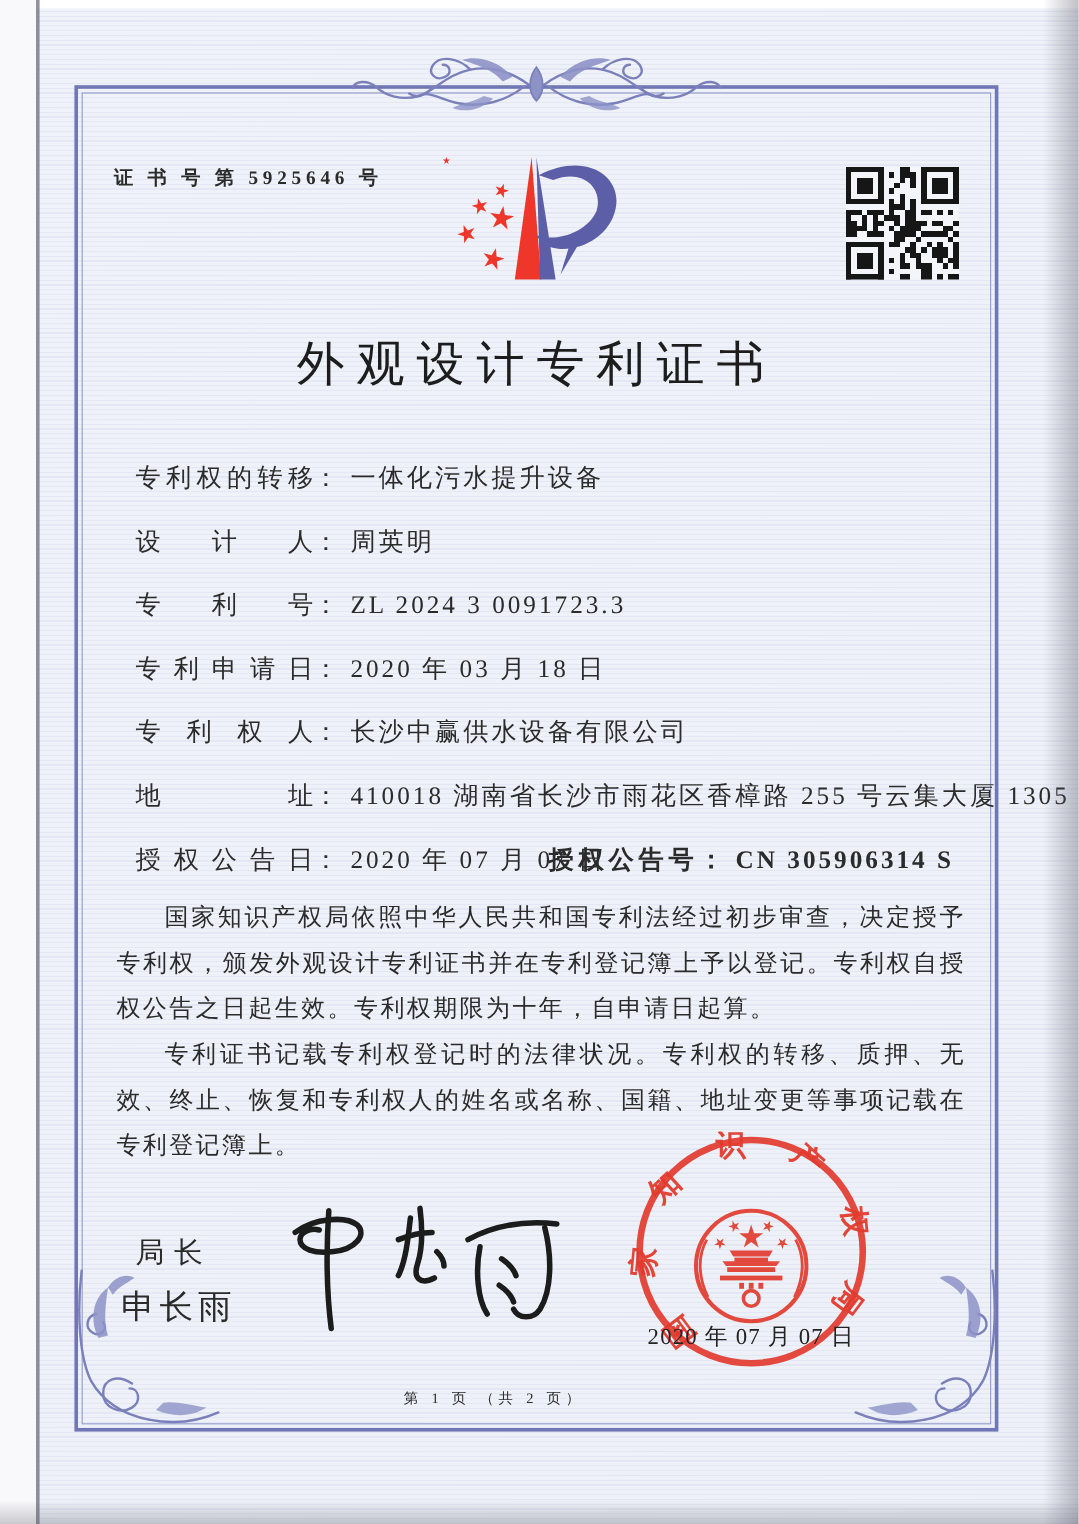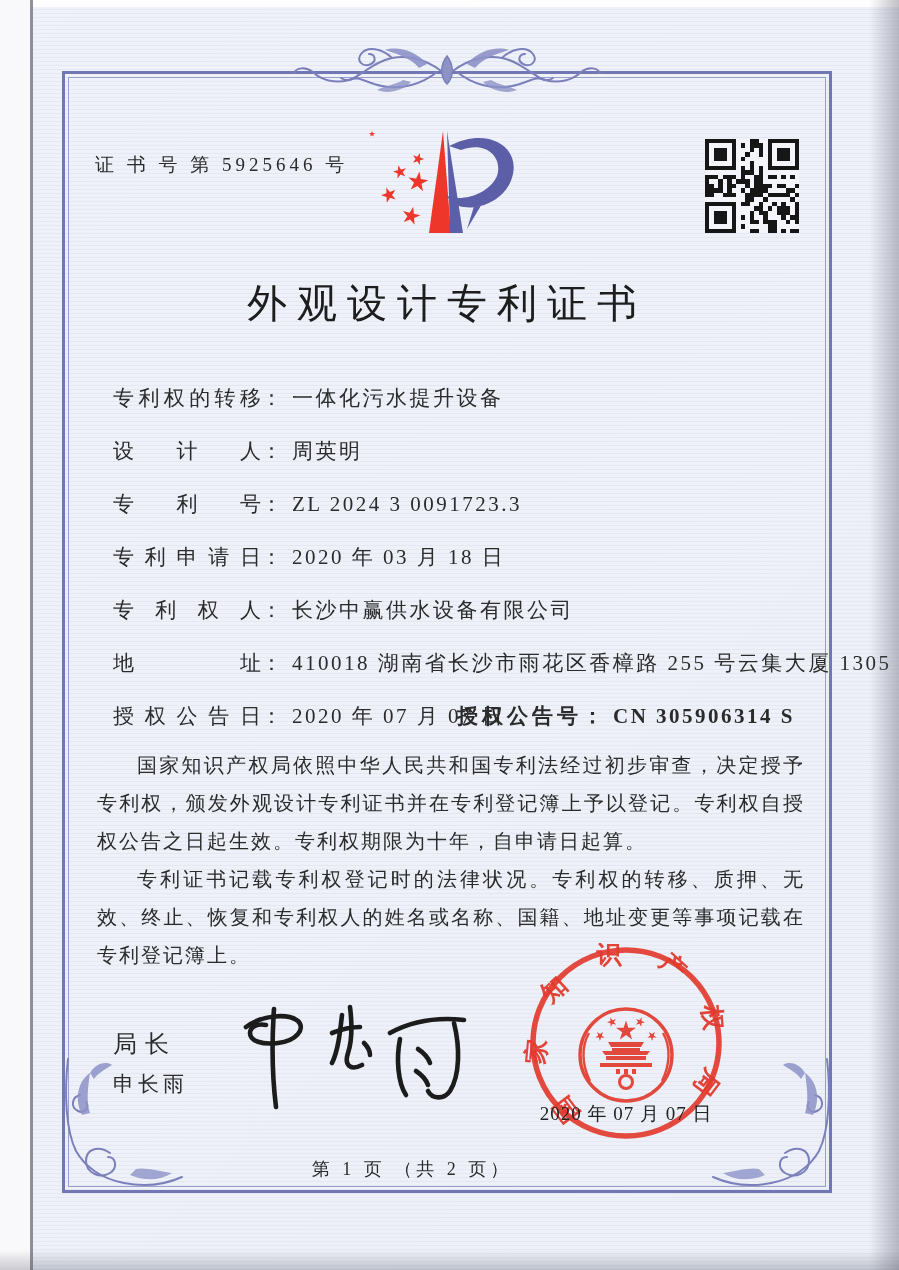--- a/index.html
+++ b/index.html
@@ -25,21 +25,21 @@
 
   
   .frame { position:absolute; left:62px; top:71px; width:770px; height:1122px;
            border:3px solid #7177b5; }
   .frame-inner { position:absolute; inset:3px; border:1px solid #9aa0cd; }
   .ornament-top { position:absolute; left:287px; top:42px; width:320px; height:64px; }
   .corner { position:absolute; width:138px; height:138px; }
   .corner-bl { left:60px;  top:1053px; }
   .corner-br { left:697px; top:1053px; transform:scaleX(-1); }
 
-  .cert-no { position:absolute; left:95px; top:152px; font-size:19px; letter-spacing:4px; }
+  .cert-no { position:absolute; left:95px; top:138px; font-size:16px; letter-spacing:4px;font-weight:bold; }
 
   .logo-svg { position:absolute; left:366px; top:127px; width:156px; height:118px; }
   .qr-svg   { position:absolute; left:703px; top:139px; width:98px; height:94px; }
 
   .title { position:absolute; left:62px; top:276px; width:770px; text-align:center;
            font-size:40px; font-weight:normal; letter-spacing:10px; color:#1d1d1d; }
 
   .frow { position:absolute; left:113px; font-size:21px; white-space:nowrap; }
   .flabel { display:inline-block; width:148px; text-align:justify; text-align-last:justify; }
   .fcolon { display:inline-block; }
@@ -47,29 +47,29 @@
   .r0{top:384px} .r1{top:437px} .r2{top:490px} .r3{top:543px}
   .r4{top:596px} .r5{top:649px} .r6{top:702px}
   .grant-pair { position:absolute; left:344px; top:0; white-space:nowrap;font-weight:bold; }
   .glabel { display:inline-block; letter-spacing:4px; }
 
   .body-text { position:absolute; left:97px; top:746px; width:708px;
                font-size:20px; line-height:38px; letter-spacing:2px; text-align:justify; }
   .body-text p { text-indent:2em; }
 
   .signer-title { position:absolute; left:113px; top:1028px; font-size:24px; letter-spacing:8px; }
-  .signer-name  { position:absolute; left:113px; top:1070px; font-size:21px; letter-spacing:4px;text-align:right; }
+  .signer-name  { position:absolute; left:101px; top:1070px; font-size:28px; letter-spacing:4px;text-align:right; }
   .signature-svg { position:absolute; left:222px; top:993px; width:252px; height:122px; }
 
   .seal-svg  { position:absolute; left:521px; top:943px; width:210px; height:200px; }
   .seal-date { position:absolute; left:538px; top:1101px; width:176px; text-align:center;
                font-size:19px; letter-spacing:1px; color:#232323; }
 
   .page-indicator { position:absolute; left:62px; top:1157px; width:700px; text-align:center;
-                    font-size:18px; letter-spacing:4px; }
+                    font-size:12px; letter-spacing:4px; }
   .back-note { position:absolute; left:62px; top:1226px; width:770px; text-align:center;
                font-size:19px; letter-spacing:5px; color:#333; }
 
   svg { display:block; }
 </style>
 </head>
 <body>
 
 <div class="page">
 

